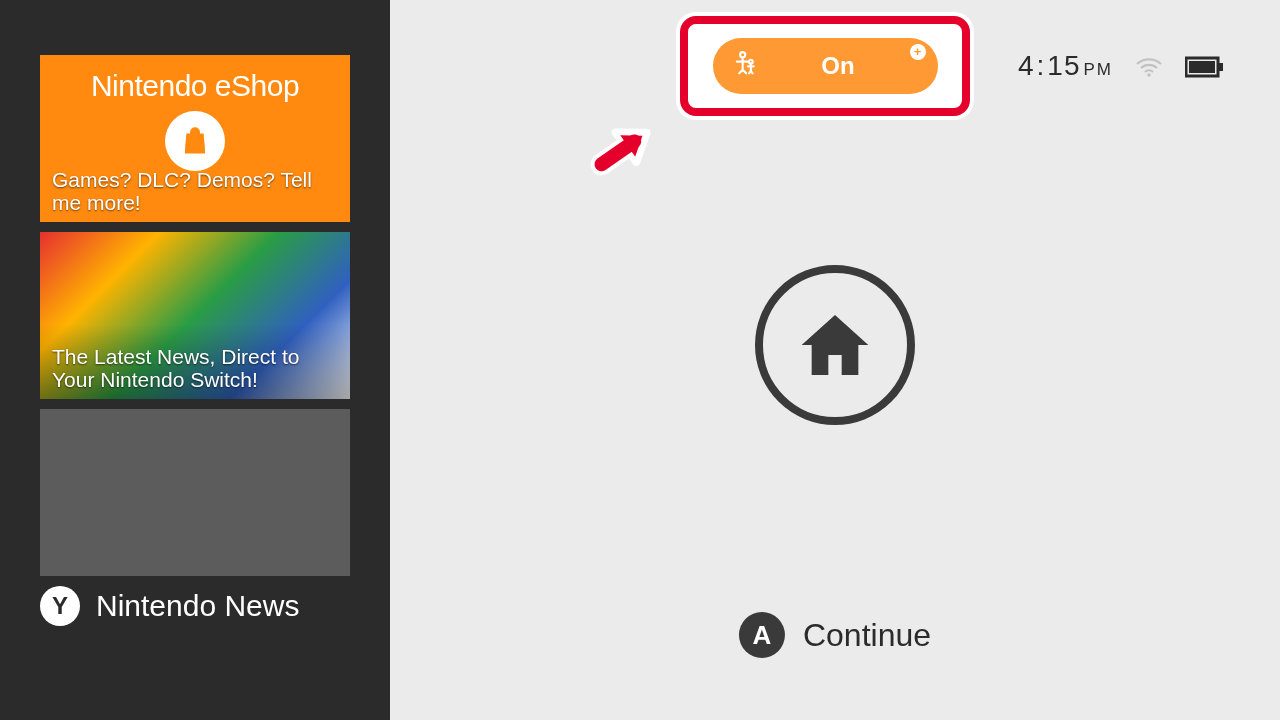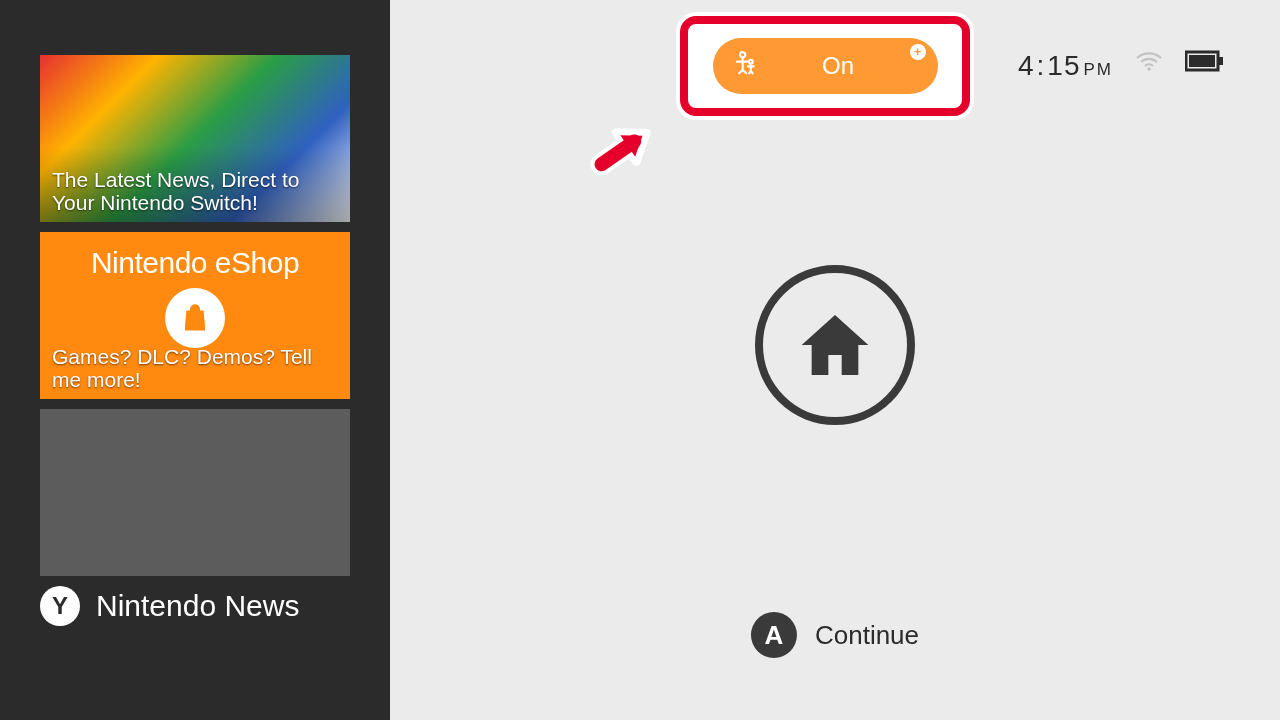--- a/index.html
+++ b/index.html
@@ -88,73 +88,73 @@
     box-shadow: 0 0 0 4px #fff;
   }
   .pill {
     width:225px; height:56px; border-radius:30px;
     background:#ff9933;
     display:flex; align-items:center;
     position:relative;
     padding-left:18px;
   }
   .pill-label {
-    flex:1; text-align:center; color:#fff; font-size:24px; padding-right:20px;
+    flex:1; text-align:center; color:#fff; font-size:24px; padding-right:20px;font-weight:bold;
   }
   .pill-plus {
     position:absolute; top:6px; right:12px;
     width:16px; height:16px; border-radius:50%;
     background:#fff; color:#ff9933;
     font-size:13px; line-height:16px; text-align:center; font-weight:700;
   }
   .arrow {
     position:absolute;
     top:118px; left:192px;
     transform: rotate(0deg);
   }
   .clock-row {
     position:absolute; top:50px; right:55px;
-    display:flex; align-items:flex-start; gap:22px;
+    display:flex; align-items:flex-end; gap:22px;
   }
   .clock { font-size:28px; color:#2b2b2b; letter-spacing:1px; font-weight:500;}
   .clock .ampm { font-size:17px; margin-left:3px; letter-spacing:2px;}
   .clock .colon { margin:0 2px; }
   .home-circle {
     position:absolute; top:265px; left:50%; transform:translateX(-50%);
     width:160px; height:160px; border-radius:50%;
     border:8px solid #3a3a3a;
     display:flex; align-items:center; justify-content:center;
   }
   .continue-row {
     position:absolute; bottom:62px; left:50%; transform:translateX(-50%);
     display:flex; align-items:center; gap:18px;
     color:#2b2b2b;
   }
   .btn-glyph-dark {
     width:46px;height:46px;border-radius:50%;background:#3a3a3a;color:#fff;
     display:flex;align-items:center;justify-content:center;font-weight:700;font-size:26px;
   }
-  .continue-label { font-size:26px; }
+  .continue-label { font-size:32px; }
 </style>
 </head>
 <body>
 
 <div class="sidebar">
-  <div class="news-card first">
-    <div class="overlay-text">The Latest News, Direct to Your Nintendo Switch!</div>
-  </div>
   <div class="news-card second">
     <div class="eshop-logo">Nintendo eShop</div>
     <div class="eshop-bag-circle">
       <svg width="30" height="30" viewBox="0 0 24 24">
         <path fill="#ff8a0f" d="M6 7h12l1 14H5L6 7zm3 0V5a3 3 0 0 1 6 0v2" stroke="#ff8a0f" stroke-width="2"></path>
         <path fill="#ff8a0f" d="M5 9h14l1 12H4L5 9z"></path>
       </svg>
     </div>
     <div class="overlay-text">Games? DLC? Demos? Tell me more!</div>
+  </div>
+  <div class="news-card first">
+    <div class="overlay-text">The Latest News, Direct to Your Nintendo Switch!</div>
   </div>
   <div class="news-card third"></div>
 
   <div class="featured-row">
     <div class="btn-glyph">Y</div>
     <div class="featured-label">Nintendo News</div>
   </div>
 </div>
 
 <div class="main">

